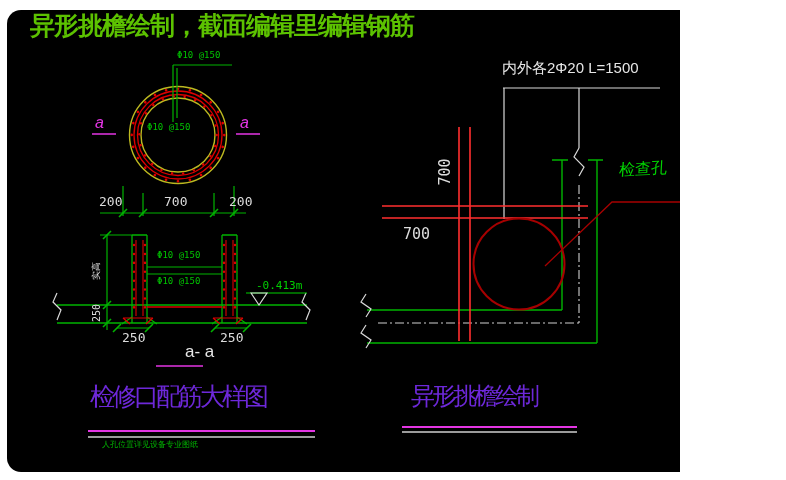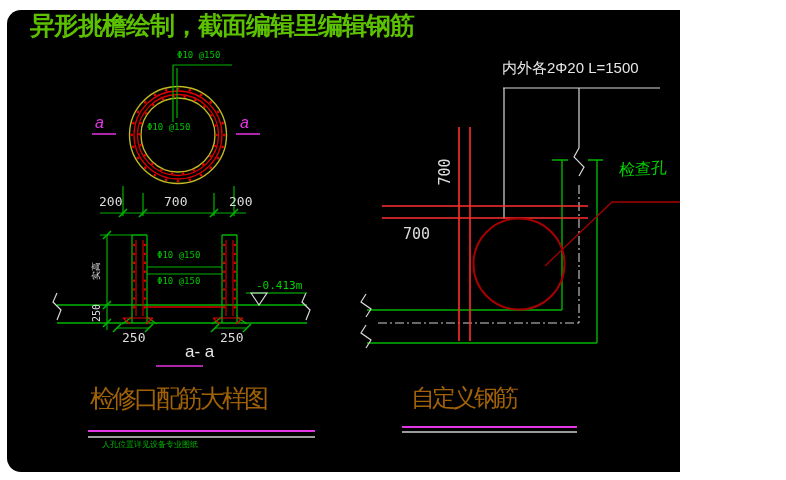--- a/index.html
+++ b/index.html
@@ -9,21 +9,21 @@
   svg{position:absolute;left:0;top:0;}
   .t{position:absolute;white-space:nowrap;line-height:1;}
   .green{color:#00c400;}
   .white{color:#e6e6e6;}
   .mag{color:#e335e3;}
   .hdr{left:30px;top:13px;font-size:25px;font-weight:bold;color:#5cc200;letter-spacing:-1px;}
   .lbl9{font-size:9px;font-family:"DejaVu Sans Mono",monospace;text-align:center;}
   .dim11{font-size:13px;color:#dcdcdc;font-family:"DejaVu Sans Mono",monospace;}
   .dim15{font-size:15px;color:#dcdcdc;font-family:"DejaVu Sans Mono",monospace;}
   .rot{transform:translate(-50%,-50%) rotate(-90deg);}
-  .cjk-title{color:#a16207;font-family:Liberation Sans, sans-serif;}
+  .cjk-title{color:#6d28d9;font-family:Liberation Mono, monospace;}
   .big-red{left:536px;top:103px;font-size:38px;font-weight:bold;color:#f24848;letter-spacing:1px;}
   .hole{left:619px;top:161px;font-size:16px;color:#00d200;transform:skewX(-6deg) rotate(-3deg);}
   .elev{left:256px;top:280px;font-size:11px;color:#00d000;font-family:"DejaVu Sans Mono",monospace;}
   .marker-a{font-size:16px;font-style:italic;}
 </style>
 </head>
 <body>
 
 <div id="stage">
   <div id="canvas"></div>
@@ -109,14 +109,14 @@
   <span class="t dim11" style="left:220px;top:331px;">250</span>
   <span class="t white" style="left:161px;top:343px;font-size:17px;margin-left:24px;">a- a</span>
 
   <span class="t cjk-title" style="left:90px;top:386px;font-size:25px;letter-spacing:-3px;">检修口配筋大样图</span>
   <span class="t green" style="left:90px;top:441px;font-size:8px;color:#00b400;margin-left:12px;">人孔位置详见设备专业图纸</span>
 
   <span class="t white" style="left:502px;top:60px;font-size:15px;font-family:Liberation Sans, sans-serif;">内外各2Φ20 L=1500</span>
   <span class="t hole">检查孔</span>
   <span class="t rot dim15" style="left:445px;top:172px;">700</span>
   <span class="t dim15" style="left:403px;top:227px;">700</span>
-  <span class="t cjk-title" style="left:411px;top:386px;font-size:24px;letter-spacing:-3px;">自定义钢筋</span>
+  <span class="t cjk-title" style="left:411px;top:386px;font-size:24px;letter-spacing:-3px;">异形挑檐绘制</span>
 </div>
 
 </body></html>

